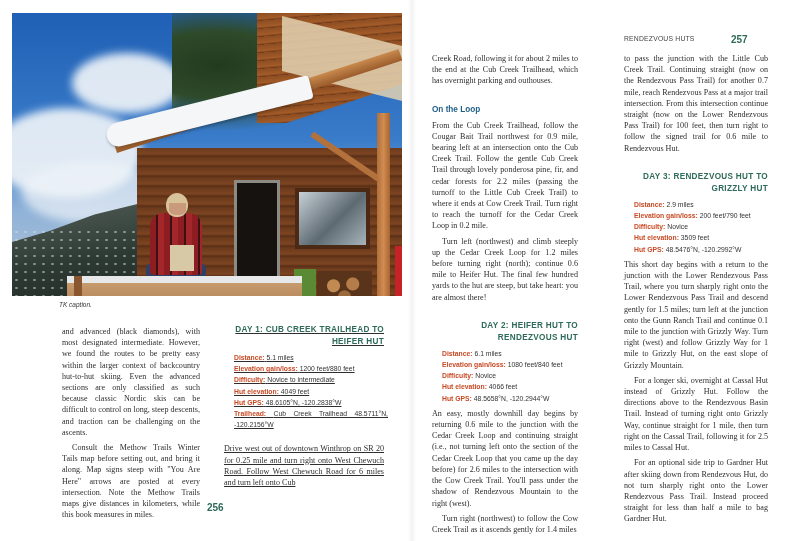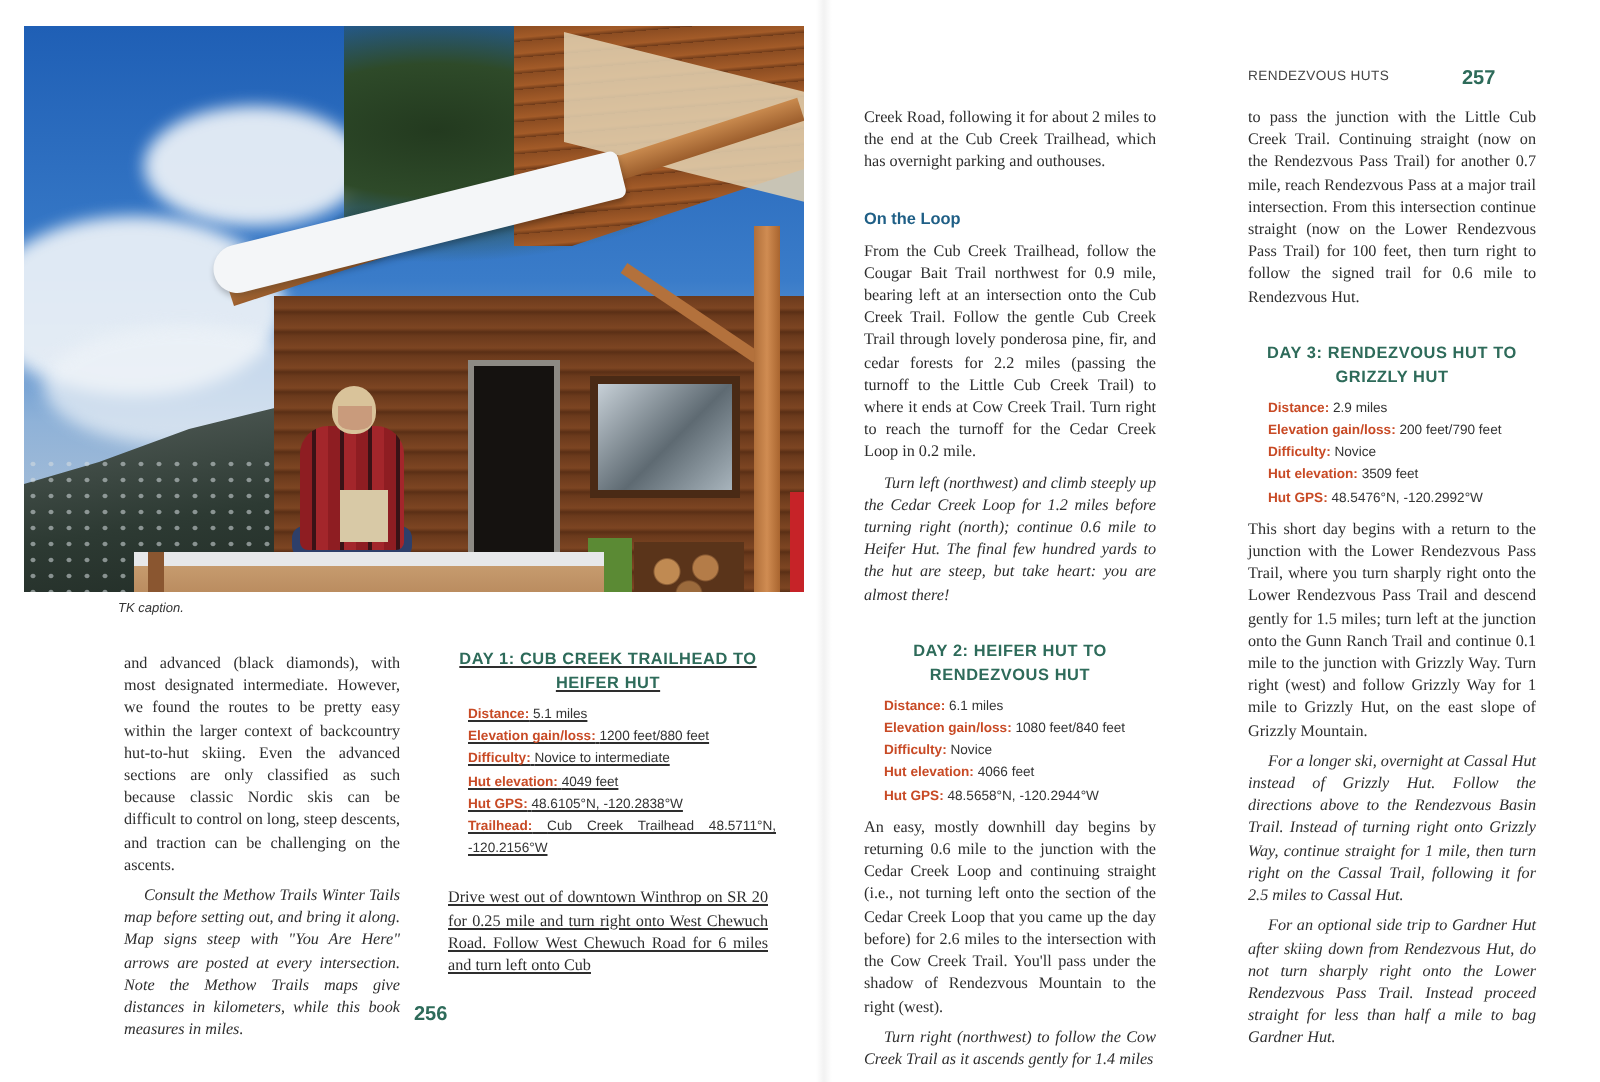--- a/index.html
+++ b/index.html
@@ -96,25 +96,25 @@
     .caption {
       position: absolute; left: 59px; top: 301px;
       font-family: "Liberation Sans", "DejaVu Sans", sans-serif;
       font-size: 6.5px; font-style: italic; color: #333;
     }
     .col {
       position: absolute; font-size: 8.1px; line-height: 11.2px;
       text-align: justify; color: #2e2e2e;
     }
     .col p { margin: 4px; }
-    .col p.indent { text-indent: 10px; font-style: italic; }
+    .col p.indent { text-indent: 10px; }
     .day-head {
       font-family: "Liberation Sans", "DejaVu Sans", sans-serif;
       font-weight: bold; color: #2e6b5a; font-size: 8.2px; line-height: 12px;
-      letter-spacing: .3px; text-align: center; margin: 0;
+      letter-spacing: .3px; text-align: right; margin: 0;
     }
     .sub-head {
       font-family: "Liberation Sans", "DejaVu Sans", sans-serif;
       font-weight: bold; color: #1f5f86; font-size: 8.2px; line-height: 12px; margin: 0;
     }
     .stat {
       padding-left: 14px; text-align: left; white-space: nowrap;
       font-family: "Liberation Sans", "DejaVu Sans", sans-serif; font-size: 6.8px; line-height: 11.2px;
     }
     .stat .k { color: #c84a25; font-weight: bold; }

